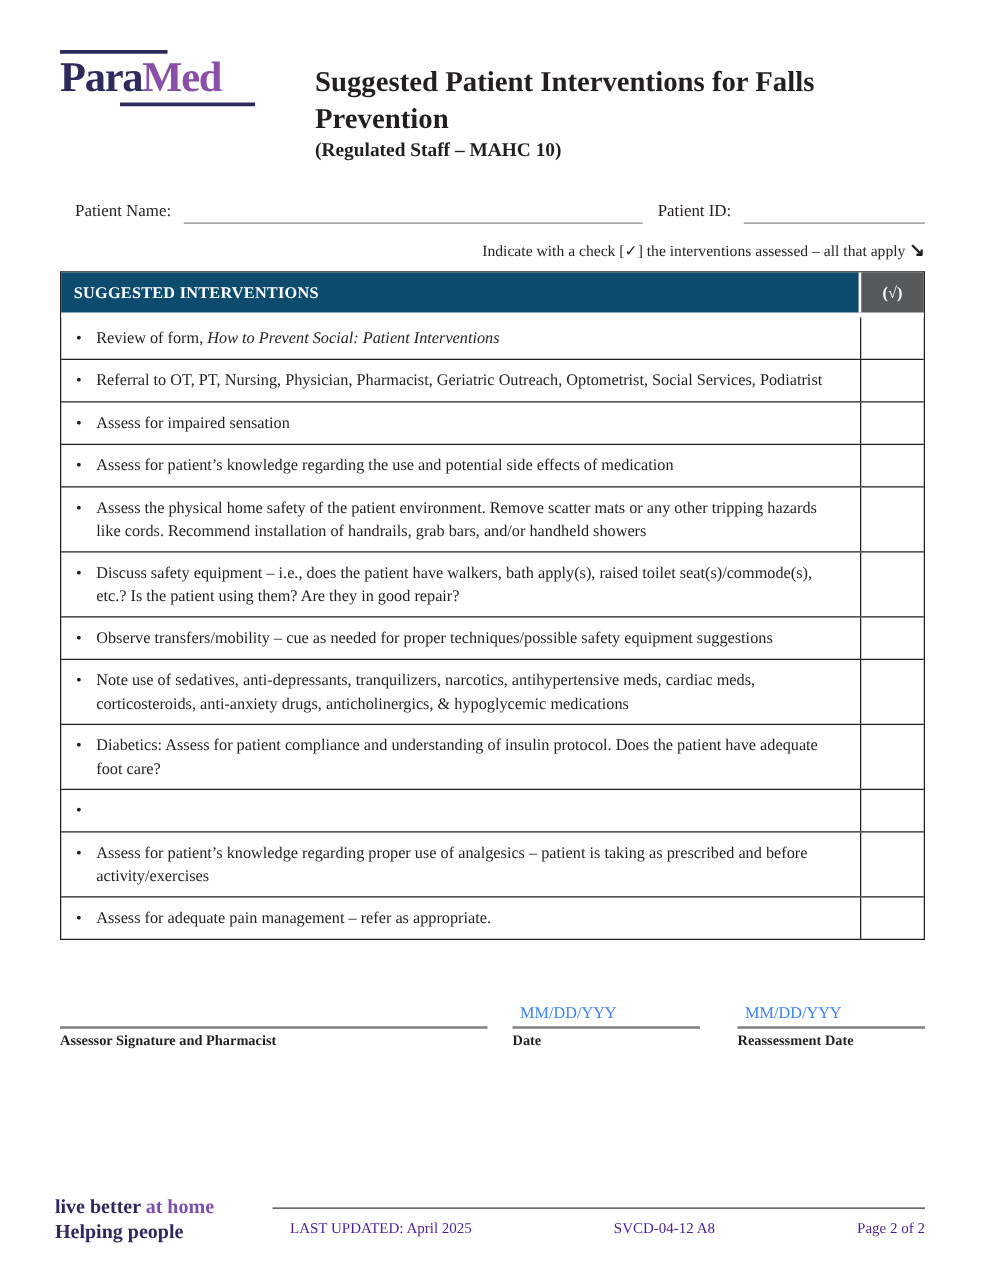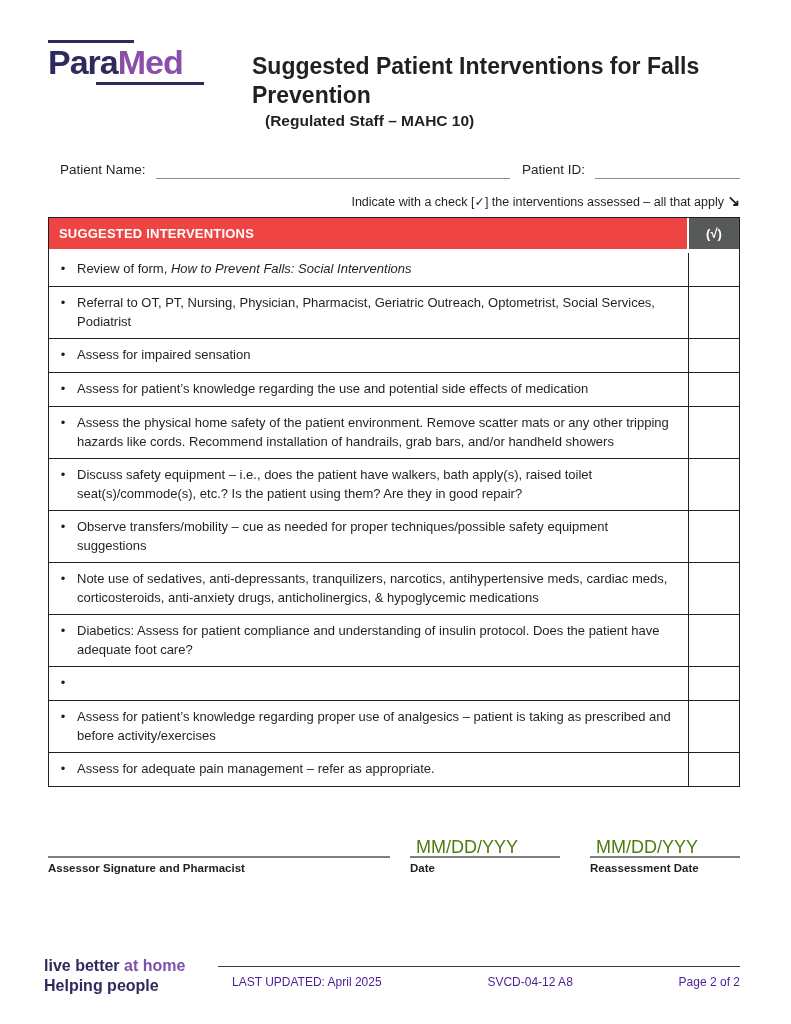--- a/index.html
+++ b/index.html
@@ -1,66 +1,66 @@
 <!DOCTYPE html>
 <html><head>
 <meta charset="utf-8">
 <style>
   html,body{margin:0;padding:0;background:#fff;}
   .page{
     position:relative;
     width:791px;height:1024px;
     background:#ffffff;
-    font-family:Liberation Sans, sans-serif;
+    font-family:Liberation Serif, serif;
     color:#231f20;
     overflow:hidden;
   }
   
   .toprow{display:flex;align-items:flex-start;padding:40px 51px 0 48px;}
   .logo{width:160px;flex:0 0 auto;}
   .logo .rule-top{height:3px;background:#2d2a5e;width:86px;margin-bottom:2px;}
   .logo .word{font-size:34px;font-weight:bold;letter-spacing:-1px;line-height:1.05;}
   .logo .para{color:#2d2a5e;}
   .logo .med{color:#8a4fa8;}
   .logo .rule-bot{height:3px;background:#2d2a5e;width:108px;margin-left:48px;margin-top:1px;}
   .titleblock{margin-left:44px;padding-top:12px;}
   .doc-title{font-size:23px;font-weight:bold;line-height:1.25;}
-  .doc-subtitle{font-size:15.5px;font-weight:bold;margin-top:2px;margin-left:13px;}
+  .doc-subtitle{font-size:15.5px;font-weight:bold;margin-top:2px;}
   
   .patientrow{display:flex;align-items:flex-end;margin:30px 51px 0 60px;font-size:13.5px;}
   .plabel{white-space:nowrap;padding-bottom:2px;}
   .fill-line{border-bottom:1px solid #8c8c8c;height:18px;}
   .name-line{flex:1 1 auto;margin:0 10px 0 10px;}
   .id-line{width:145px;margin-left:10px;}
   .id-label{margin-left:2px;text-align:right;}
   
   .instruction{margin:14px 51px 0 0;text-align:right;font-size:12.5px;}
   .instruction .arrow{font-weight:bold;font-size:15px;line-height:1;}
   
   .tableWrap{margin:8px 51px 0 48px;border:1.5px solid #231f20;}
   .thead{display:flex;}
-  .thead-main{flex:1 1 auto;background:#ef4444;color:#fff;font-weight:bold;font-size:13px;
+  .thead-main{flex:1 1 auto;background:#0c4a6e;color:#fff;font-weight:bold;font-size:13px;
     padding:8px 10px;letter-spacing:.2px;}
   .thead-check{flex:0 0 50px;background:#58595b;color:#fff;font-weight:bold;font-size:13px;
     display:flex;align-items:center;justify-content:center;border-left:2px solid #fff;}
   .thead-gap{height:4px;background:#fff;}
   .trow{display:flex;border-top:1px solid #231f20;}
   .trow:first-child{border-top:none;}
   .tcell{flex:1 1 auto;display:flex;align-items:center;padding:6px 14px 6px 0;min-height:33px;
     box-sizing:border-box;font-size:13px;line-height:1.5;}
   .bullet{flex:0 0 28px;text-align:center;align-self:flex-start;line-height:1.5;}
   .rowtext{flex:1 1 auto;}
   .tcheck{flex:0 0 50px;border-left:1px solid #231f20;}
   
   .sigrow{display:flex;margin:50px 51px 0 48px;align-items:flex-end;}
   .sigcol{display:flex;flex-direction:column;}
   .sig1{width:342px;}
   .sig2{width:150px;margin-left:20px;}
   .sig3{width:150px;margin-left:30px;}
-  .placeholder{color:#4d7c0f;font-size:18px;padding-left:6px;height:17px;}
+  .placeholder{color:#3b82f6;font-size:13px;padding-left:6px;height:17px;}
   .sigline{border-bottom:2px solid #7f7f7f;height:2px;}
   .siglabel{font-size:11.5px;font-weight:bold;margin-top:4px;}
   
   .footer{position:absolute;left:0;right:0;top:956px;display:flex;padding:0 51px 0 44px;}
   .tagline{width:170px;font-size:16px;font-weight:bold;line-height:1.22;color:#2d2a5e;}
   .tagline .purple{color:#7d4fae;}
   .footmeta{flex:1 1 auto;margin-left:4px;}
   .footrule{border-top:1.5px solid #3a3a3a;margin-top:10px;}
   .footitems{display:flex;justify-content:space-between;font-size:12px;color:#4c1d95;
     padding:8px 0 0 14px;}
@@ -97,21 +97,21 @@
   <div class="tableWrap">
     <div class="thead">
       <div class="thead-main">SUGGESTED INTERVENTIONS</div>
       <div class="thead-check">(√)</div>
     </div>
     <div class="thead-gap"></div>
     <div>
         <div class="trow">
           <div class="tcell">
             <span class="bullet">•</span>
-            <span class="rowtext"><span>Review of form, </span><em>How to Prevent Falls: Social Interventions</em></span>
+            <span class="rowtext"><span>Review of form, </span><em>How to Prevent Social: Patient Interventions</em></span>
           </div>
           <div class="tcheck"></div>
         </div>
         <div class="trow">
           <div class="tcell">
             <span class="bullet">•</span>
             <span class="rowtext"><span>Referral to OT, PT, Nursing, Physician, Pharmacist, Geriatric Outreach, Optometrist, Social Services, Podiatrist</span></span>
           </div>
           <div class="tcheck"></div>
         </div>

